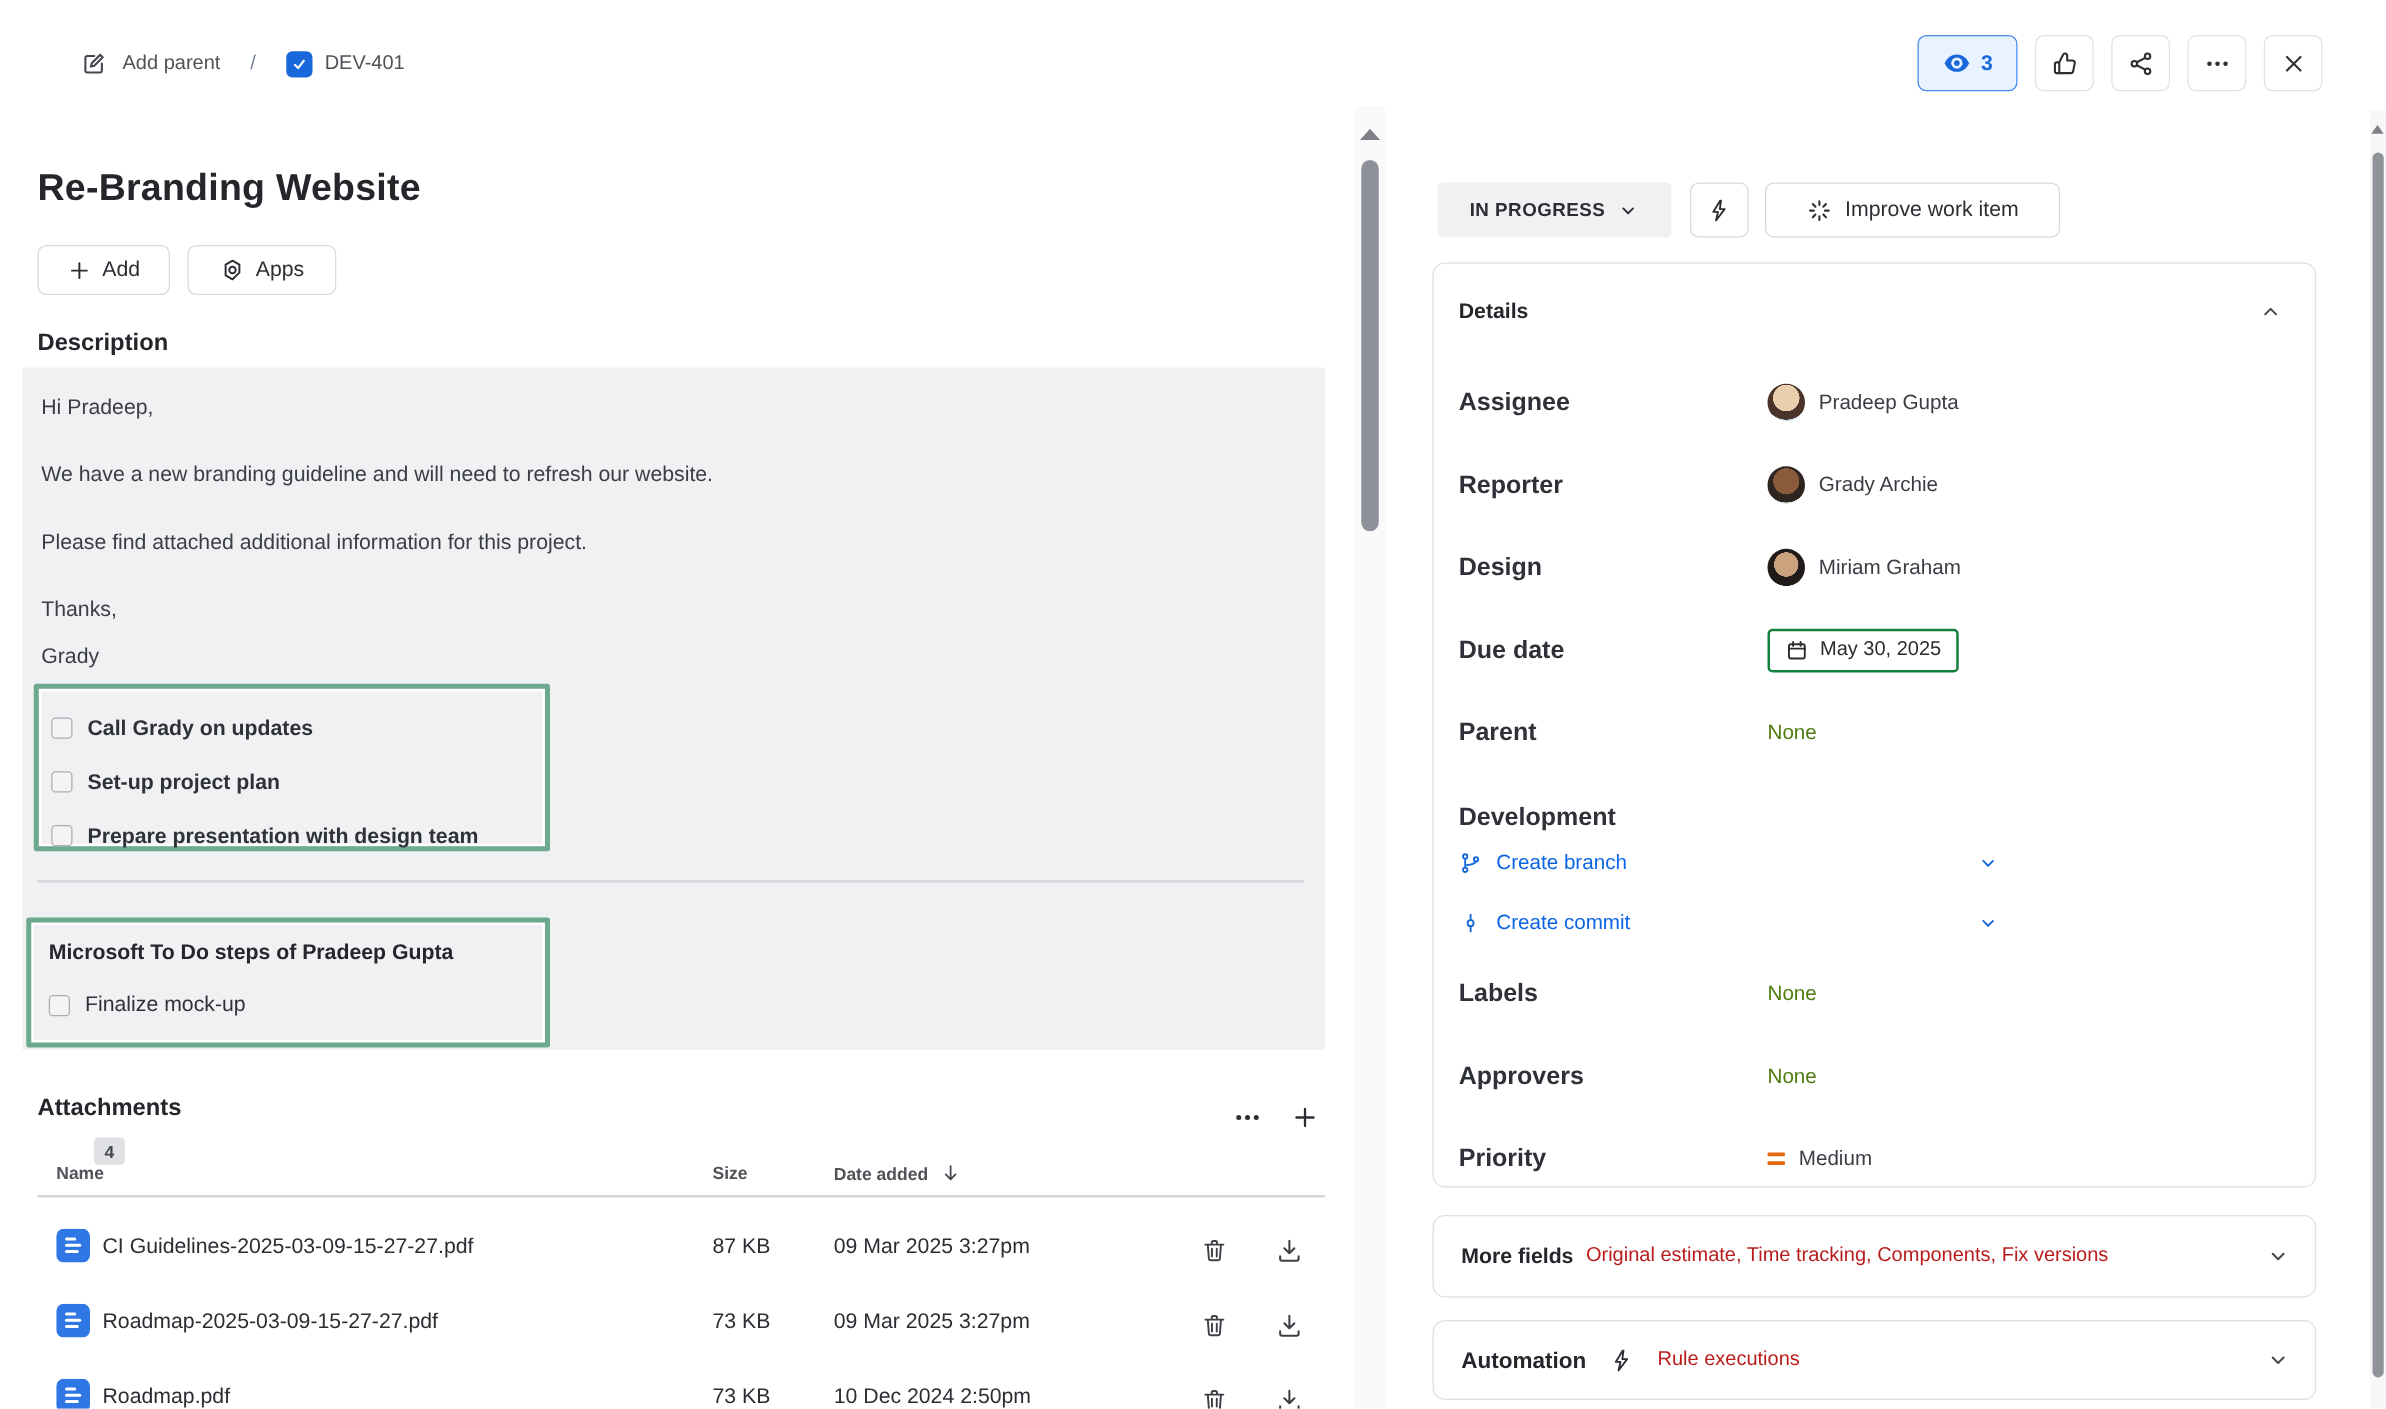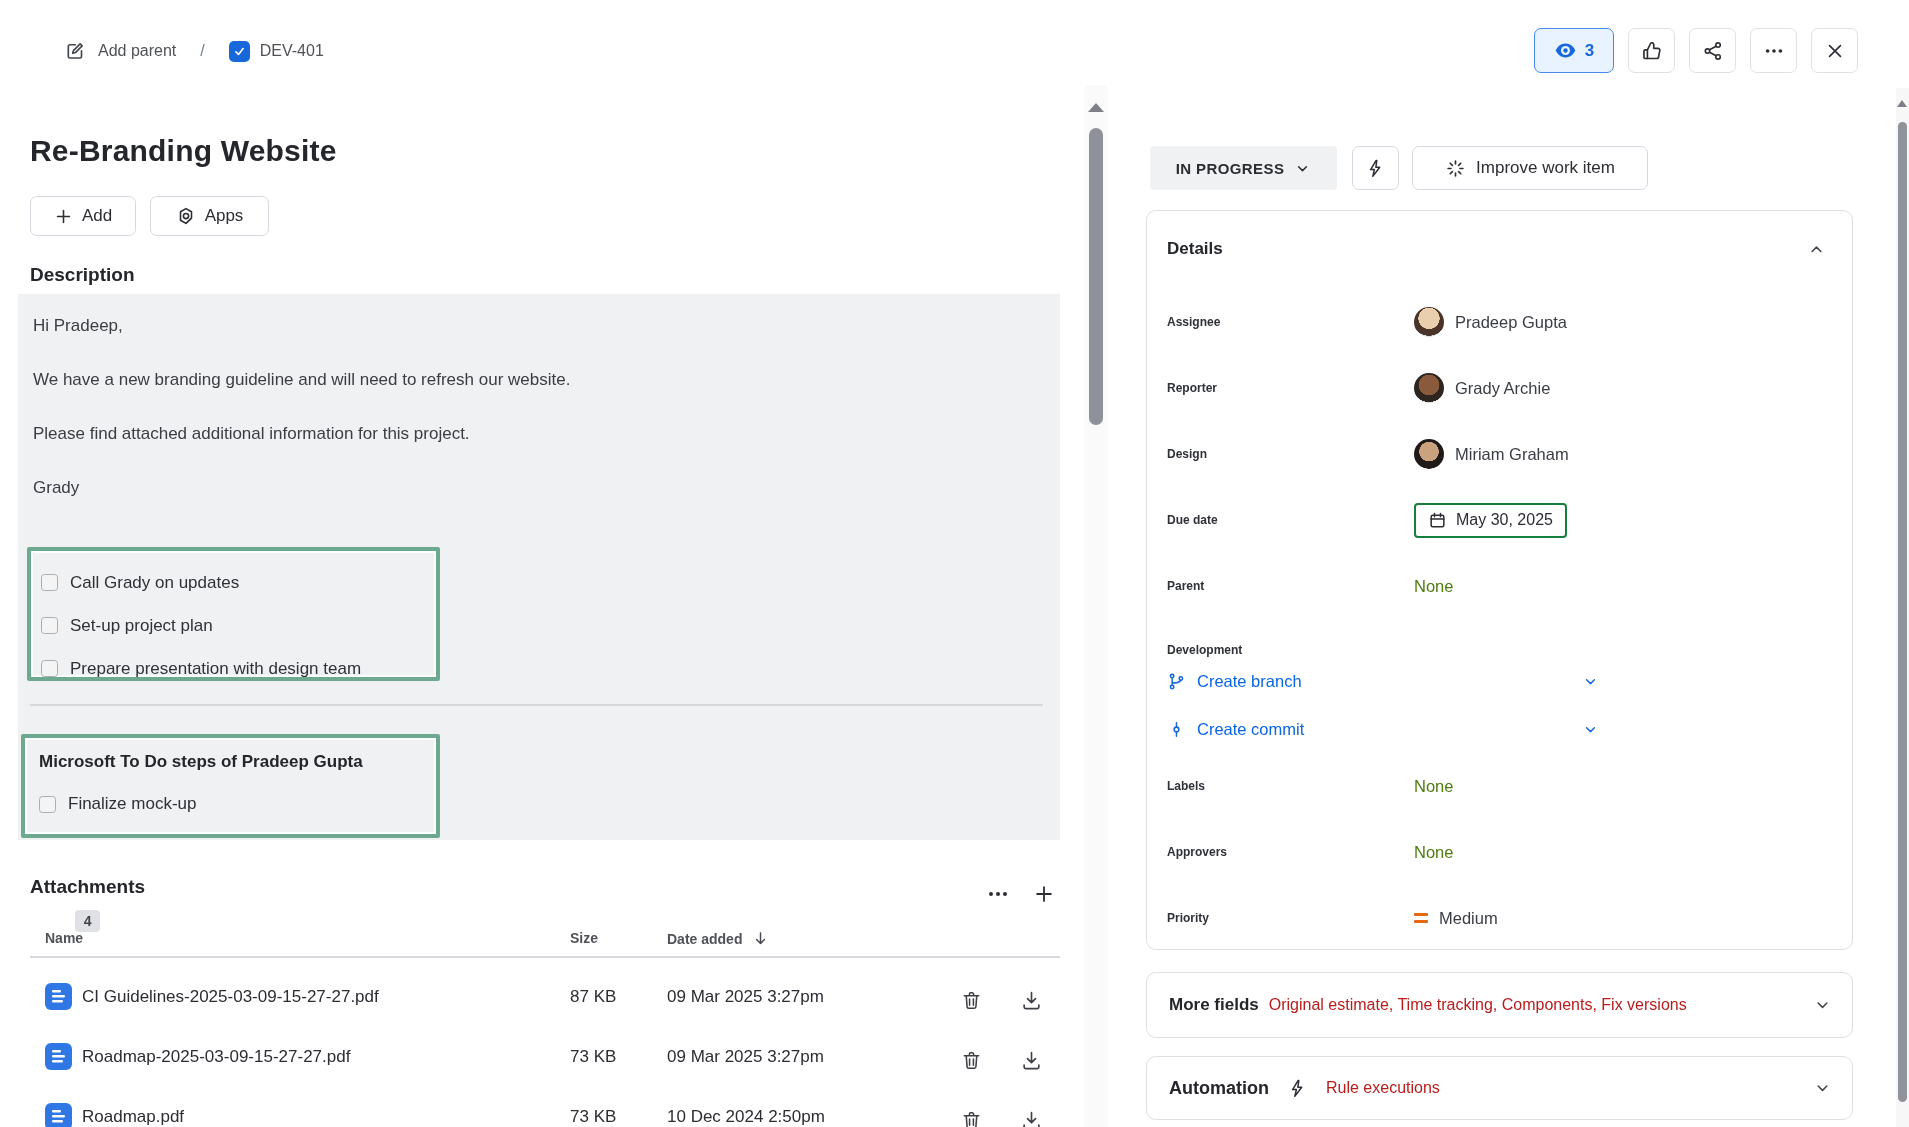--- a/index.html
+++ b/index.html
@@ -26,21 +26,21 @@
   .tbtn { height:40px; border:1px solid #D5D9E0; border-radius:7px; background:#fff; display:flex;
           align-items:center; justify-content:center; gap:9px; font-size:17px; color:#2C2E33; cursor:pointer; }
   .sec-h { font-size:19px; font-weight:700; color:#24262B; }
 
   .desc-box { left:18px; top:294px; width:1042px; height:546px; background:#F0F1F2; }
   .desc-text { position:absolute; left:15px; top:20px; right:20px; font-size:17px; color:#3B3D45; line-height:24px; }
   .desc-text p { margin-bottom:30px; }
   .desc-text p.tight { margin-bottom:13px; }
 
   .greenbox { position:absolute; border:4px solid #6CA98E; box-shadow:inset 0 0 0 2px #fff; border-radius:2px; }
-  .gb1 { left:9px; top:253px; width:413px; height:134px; padding:10px 0 0 10px; }
+  .gb1 { left:9px; top:253px; width:413px; height:134px; padding:10px 0 0 10px;font-weight:bold; }
   .gb2 { left:3px; top:440px; width:419px; height:104px; padding:14px 0 0 14px; }
   .chk-row { display:flex; align-items:center; gap:12px; height:43px; font-size:17px; color:#2F3138; }
   .chk { width:17px; height:17px; border:1.6px solid #A9ADB4; border-radius:3.5px; background:#F4F4F5; flex:0 0 auto; cursor:pointer; }
   .todo-h { font-size:17px; font-weight:700; color:#24262B; margin-bottom:14px; }
   .divider { position:absolute; left:12px; top:410px; width:1013px; height:0; border-top:2px solid #D6D8DC; }
 
   
   .att-head { left:30px; top:876px; gap:12px;flex-direction:column; }
   .badge { background:#E0E1E4; color:#44464F; border-radius:4px; font-size:14px; font-weight:600; padding:3px 9px; }
   .icon-btn { background:none; border:none; cursor:pointer; display:flex; align-items:center; justify-content:center; width:32px; height:32px; }
@@ -73,21 +73,21 @@
             display:flex; align-items:center; justify-content:center; cursor:pointer; }
   .improve-btn { left:1412px; top:146px; width:236px; height:44px; border:1px solid #D5D9E0; border-radius:7px; background:#fff;
             display:flex; align-items:center; justify-content:center; gap:10px; cursor:pointer; font-size:17px; color:#2C2E33; }
 
   .card { position:absolute; left:1146px; width:707px; background:#fff; border:1px solid #DCDFE4; border-radius:10px; }
   .details-card { top:210px; height:740px; }
   .card-head { position:absolute; left:20px; top:22px; right:20px; display:flex; align-items:center; justify-content:space-between; }
   .card-title { font-size:17px; font-weight:700; color:#24262B; }
   .fields { position:absolute; left:20px; top:78px; right:20px; }
   .field { display:flex; align-items:center; min-height:66px; }
-  .f-label { width:247px; flex:0 0 auto; font-size:12px; font-weight:600; color:#2F3138; }
+  .f-label { width:247px; flex:0 0 auto; font-size:20px; font-weight:600; color:#2F3138; }
   .f-value { font-size:16.5px; color:#3B3D45; display:flex; align-items:center; gap:11px; }
   .none { color:#4d7c0f; }
   .avatar { width:30px; height:30px; border-radius:50%; flex:0 0 auto; }
   .av-pradeep { background:radial-gradient(circle at 50% 38%, #E9CFAE 0 44%, #4A3328 45% 72%, #CFE0E6 73%); }
   .av-grady   { background:radial-gradient(circle at 50% 40%, #8A5A3C 0 44%, #2E2420 45% 72%, #D8D8D8 73%); }
   .av-miriam  { background:radial-gradient(circle at 50% 42%, #CAA27E 0 42%, #201A18 43% 74%, #BFB8B2 75%); }
   .due-chip { display:inline-flex; align-items:center; gap:9px; border:2px solid #15803d; border-radius:4px;
               padding:6px 12px; font-size:16px; color:#2B2D33; background:#fff; cursor:pointer; }
   .dev-field { align-items:flex-start; min-height:115px; padding-top:12px;flex-direction:column; }
   .dev-links { position:relative; width:410px; }
@@ -192,20 +192,21 @@
     <span>Apps</span>
   </button>
 
   <div class="abs sec-h" style="left:30px; top:264px;">Description</div>
 
   <div class="abs desc-box">
     <div class="desc-text">
       <p>Hi Pradeep,</p>
       <p>We have a new branding guideline and will need to refresh our website.</p>
       <p>Please find attached additional information for this project.</p>
+      <p class="tight">Thanks,</p>
       <p>Grady</p>
     </div>
 
     <div class="greenbox gb1">
       <div class="chk-row">
         <span class="chk"></span>
         <span>Call Grady on updates</span>
       </div>
       <div class="chk-row">
         <span class="chk"></span>

